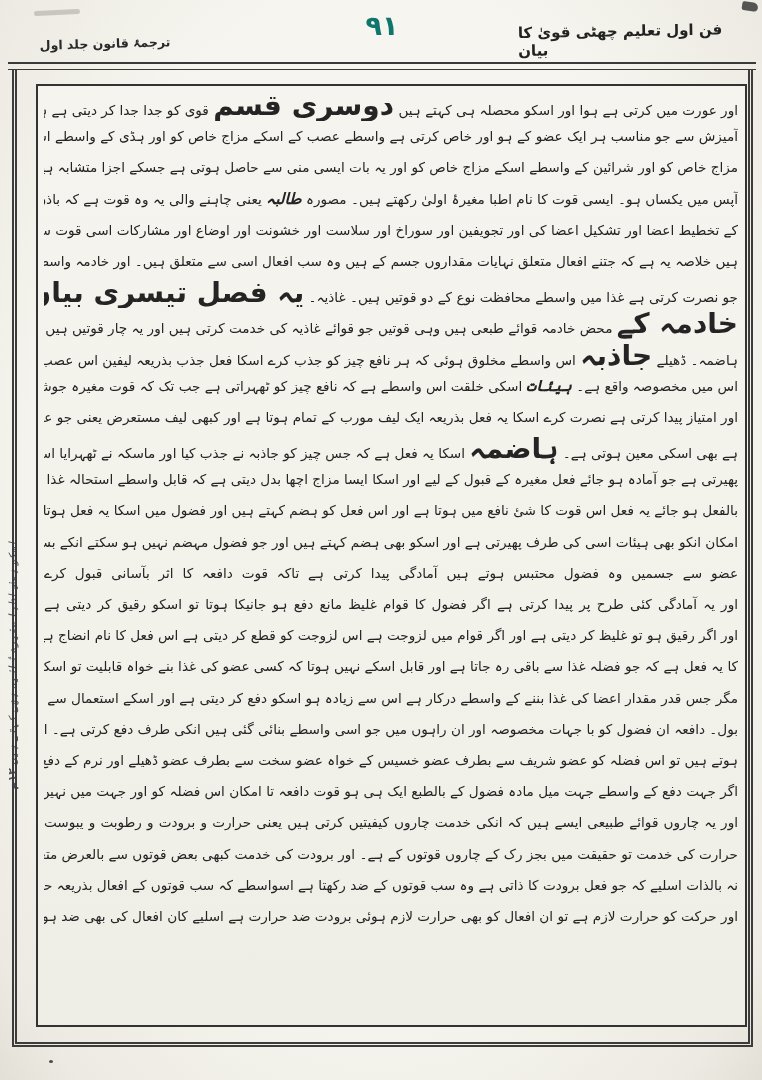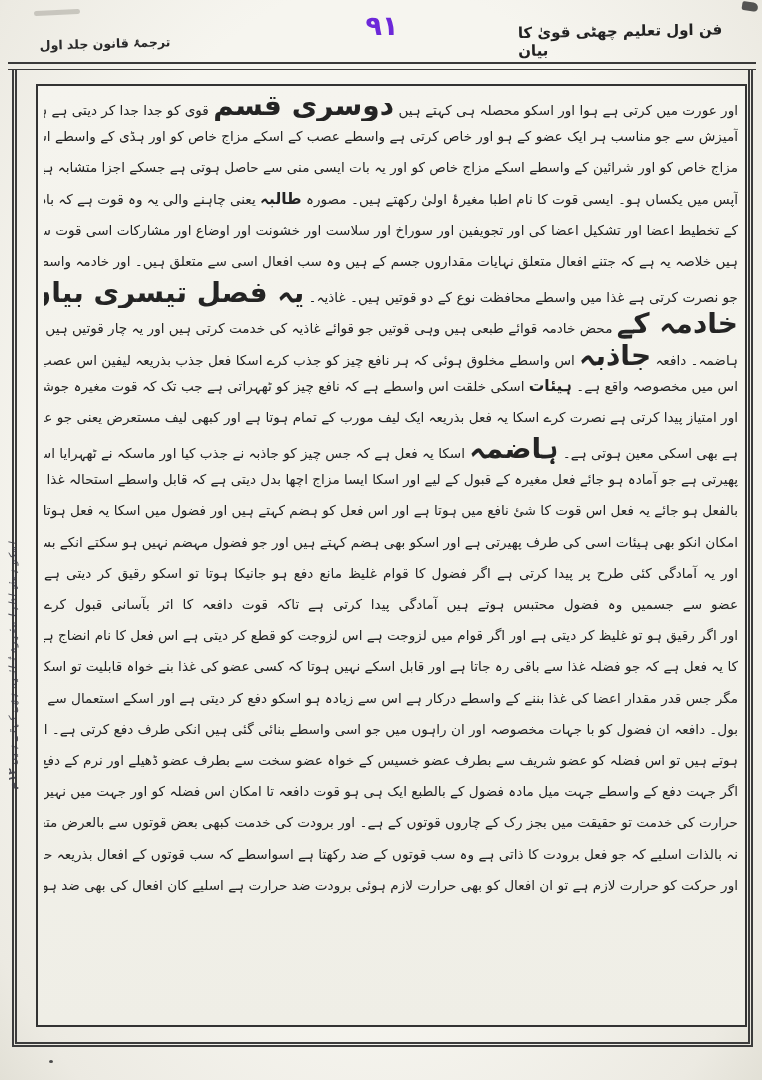--- a/index.html
+++ b/index.html
@@ -16,21 +16,21 @@
     font-size:15px;font-weight:700;text-align:left;color:#222;
     transform:rotate(-1deg);
   }
   .hdr-left{
     position:absolute;top:36px;left:30px;width:150px;
     font-size:12.5px;font-weight:700;text-align:center;color:#2a2a2a;
     transform:rotate(-1.5deg);
   }
   .hdr-page-num{
     position:absolute;top:10px;left:347px;width:70px;
-    font-size:27px;font-weight:700;text-align:center;color:#6d28d9;
+    font-size:27px;font-weight:700;text-align:center;color:#0f766e;
   }
   .hdr-rule{
     position:absolute;left:8px;right:6px;top:62px;height:5px;
     border-top:2px solid #3a3a3a;border-bottom:1.5px solid #3a3a3a;
   }
   
   .outer-frame{
     position:absolute;left:12px;right:9px;top:70px;bottom:33px;
     border-left:5px double #3c3c3c;
     border-right:5px double #3c3c3c;
@@ -47,21 +47,21 @@
     direction:rtl;overflow:hidden;
   }
   .line{
     height:31.2px;line-height:31.2px;
     white-space:nowrap;overflow:hidden;
     text-align:justify;text-align-last:justify;text-justify:inter-word;
     font-size:13.6px;color:#242424;
     letter-spacing:0.2px;
   }
   .line span{vertical-align:baseline;}
-  .line .bold{font-weight:700;font-size:15.5px;}
+  .line .bold{font-weight:700;font-size:15.5px;font-style:italic;}
   .line .big{font-weight:700;font-size:28px;letter-spacing:0;}
   
   .margin-note{
     position:absolute;left:-117px;top:655px;width:266px;height:20px;
     transform:rotate(-90deg);
     font-size:11px;color:#3a3a44;white-space:nowrap;
     font-style:italic;text-align:center;opacity:.85;
   }
   .margin-note .mark{font-style:normal;font-weight:700;}
   
@@ -94,32 +94,33 @@
 <div class="inner-box">
   <div class="text-area">
       <div class="line"><span>اور عورت میں کرتی ہے ہوا اور اسکو محصلہ ہی کہتے ہیں </span><span class="big">دوسری قسم</span><span> قوی کو جدا جدا کر دیتی ہے ہر جو قوتیں کہ منی میں ہیں بھر ملاتی ہے ان قوتوں کو ایسی</span></div>
       <div class="line"><span>آمیزش سے جو مناسب ہر ایک عضو کے ہو اور خاص کرتی ہے واسطے عصب کے اسکے مزاج خاص کو اور ہڈی کے واسطے اس کے</span></div>
       <div class="line"><span>مزاج خاص کو اور شرائین کے واسطے اسکے مزاج خاص کو اور یہ بات ایسی منی سے حاصل ہوتی ہے جسکے اجزا متشابہ ہیں اور جنکا مزاج</span></div>
       <div class="line"><span>آپس میں یکساں ہو۔ ایسی قوت کا نام اطبا مغیرۂ اولیٰ رکھتے ہیں۔ مصورہ </span><span class="bold">طالبہ</span><span> یعنی چاہنے والی یہ وہ قوت ہے کہ باذن خالق تبارک و تعالے</span></div>
       <div class="line"><span>کے تخطیط اعضا اور تشکیل اعضا کی اور تجویفین اور سوراخ اور سلاست اور خشونت اور اوضاع اور مشارکات اسی قوت سے صادر ہوتی</span></div>
       <div class="line"><span>ہیں خلاصہ یہ ہے کہ جتنے افعال متعلق نہایات مقداروں جسم کے ہیں وہ سب افعال اسی سے متعلق ہیں۔ اور خادمہ واسطے اس قوت کے</span></div>
       <div class="line"><span>جو نصرت کرتی ہے غذا میں واسطے محافظت نوع کے دو قوتیں ہیں۔ غاذیہ۔ </span><span class="big">یہ فصل تیسری بیان میں قوائے طبیعیہ</span></div>
       <div class="line"><span class="big">خادمہ کے</span><span> محض خادمہ قوائے طبعی ہیں وہی قوتیں جو قوائے غاذیہ کی خدمت کرتی ہیں اور یہ چار قوتیں ہیں۔ جاذبہ۔ ماسکہ۔</span></div>
-      <div class="line"><span>ہاضمہ۔ دافعہ </span><span class="big">جاذبہ</span><span> اس واسطے مخلوق ہوئی کہ ہر نافع چیز کو جذب کرے اسکا فعل جذب بذریعہ لیفین اس عصب کے ہوتا ہے جو</span></div>
+      <div class="line"><span>ہاضمہ۔ ڈھیلے </span><span class="big">جاذبہ</span><span> اس واسطے مخلوق ہوئی کہ ہر نافع چیز کو جذب کرے اسکا فعل جذب بذریعہ لیفین اس عصب کے ہوتا ہے جو</span></div>
       <div class="line"><span>اس میں مخصوصہ واقع ہے۔ </span><span class="bold">ہیئات</span><span> اسکی خلقت اس واسطے ہے کہ نافع چیز کو ٹھہراتی ہے جب تک کہ قوت مغیرہ جوشی نافع کو تغیر دیتی ہے</span></div>
       <div class="line"><span>اور امتیاز پیدا کرتی ہے نصرت کرے اسکا یہ فعل بذریعہ ایک لیف مورب کے تمام ہوتا ہے اور کبھی لیف مستعرض یعنی جو عرض میں گئی</span></div>
       <div class="line"><span>ہے بھی اسکی معین ہوتی ہے۔ </span><span class="big">ہاضمہ</span><span> اسکا یہ فعل ہے کہ جس چیز کو جاذبہ نے جذب کیا اور ماسکہ نے ٹھہرایا اسکو بطرف ایسے قوام</span></div>
       <div class="line"><span>پھیرتی ہے جو آمادہ ہو جائے فعل مغیرہ کے قبول کے لیے اور اسکا ایسا مزاج اچھا بدل دیتی ہے کہ قابل واسطے استحالہ غذا ہو جانے کے</span></div>
       <div class="line"><span>بالفعل ہو جائے یہ فعل اس قوت کا شئ نافع میں ہوتا ہے اور اس فعل کو ہضم کہتے ہیں اور فضول میں اسکا یہ فعل ہوتا ہے کہ</span></div>
       <div class="line"><span>امکان انکو بھی ہیئات اسی کی طرف پھیرتی ہے اور اسکو بھی ہضم کہتے ہیں اور جو فضول مہضم نہیں ہو سکتے انکے بسہولت دفع ہونے کو اس</span></div>
+      <div class="line"><span>عضو سے جسمیں وہ فضول محتبس ہوتے ہیں آمادگی پیدا کرتی ہے تاکہ قوت دافعہ کا اثر بآسانی قبول کرے</span></div>
       <div class="line"><span>اور یہ آمادگی کئی طرح پر پیدا کرتی ہے اگر فضول کا قوام غلیظ مانع دفع ہو جانیکا ہوتا تو اسکو رقیق کر دیتی ہے</span></div>
-      <div class="line"><span>عضو سے جسمیں وہ فضول محتبس ہوتے ہیں آمادگی پیدا کرتی ہے تاکہ قوت دافعہ کا اثر بآسانی قبول کرے</span></div>
       <div class="line"><span>اور اگر رقیق ہو تو غلیظ کر دیتی ہے اور اگر قوام میں لزوجت ہے اس لزوجت کو قطع کر دیتی ہے اس فعل کا نام انضاج ہے</span></div>
       <div class="line"><span>کا یہ فعل ہے کہ جو فضلہ غذا سے باقی رہ جاتا ہے اور قابل اسکے نہیں ہوتا کہ کسی عضو کی غذا بنے خواہ قابلیت تو اسکی رکھتا ہو</span></div>
       <div class="line"><span>مگر جس قدر مقدار اعضا کی غذا بننے کے واسطے درکار ہے اس سے زیادہ ہو اسکو دفع کر دیتی ہے اور اسکے استعمال سے جہت مقصود میں فراغت حاصل کرتی ہے جیسے</span></div>
       <div class="line"><span>بول۔ دافعہ ان فضول کو با جہات مخصوصہ اور ان راہوں میں جو اسی واسطے بنائی گئی ہیں انکی طرف دفع کرتی ہے۔ اگر کسی مقام پر ایسے منافذ نہیں</span></div>
       <div class="line"><span>ہوتے ہیں تو اس فضلہ کو عضو شریف سے بطرف عضو خسیس کے خواہ عضو سخت سے بطرف عضو ڈھیلے اور نرم کے دفع کرتی ہے</span></div>
       <div class="line"><span>اگر جہت دفع کے واسطے جہت میل مادہ فضول کے بالطبع ایک ہی ہو قوت دافعہ تا امکان اس فضلہ کو اور جہت میں نہیں دفع کرتی ہے</span></div>
+      <div class="line"><span>اور یہ چاروں قوائے طبیعی ایسے ہیں کہ انکی خدمت چاروں کیفیتیں کرتی ہیں یعنی حرارت و برودت و رطوبت و یبوست</span></div>
       <div class="line"><span>حرارت کی خدمت تو حقیقت میں بجز رک کے چاروں قوتوں کے ہے۔ اور برودت کی خدمت کبھی بعض قوتوں سے بالعرض متعلق ہوتی ہے</span></div>
       <div class="line"><span>نہ بالذات اسلیے کہ جو فعل برودت کا ذاتی ہے وہ سب قوتوں کے ضد رکھتا ہے اسواسطے کہ سب قوتوں کے افعال بذریعہ حرکات پیدا ہوتے ہیں</span></div>
       <div class="line"><span>اور حرکت کو حرارت لازم ہے تو ان افعال کو بھی حرارت لازم ہوئی برودت ضد حرارت ہے اسلیے کان افعال کی بھی ضد ہوئی</span></div>
     </div>
 </div>
 
 </body></html>

